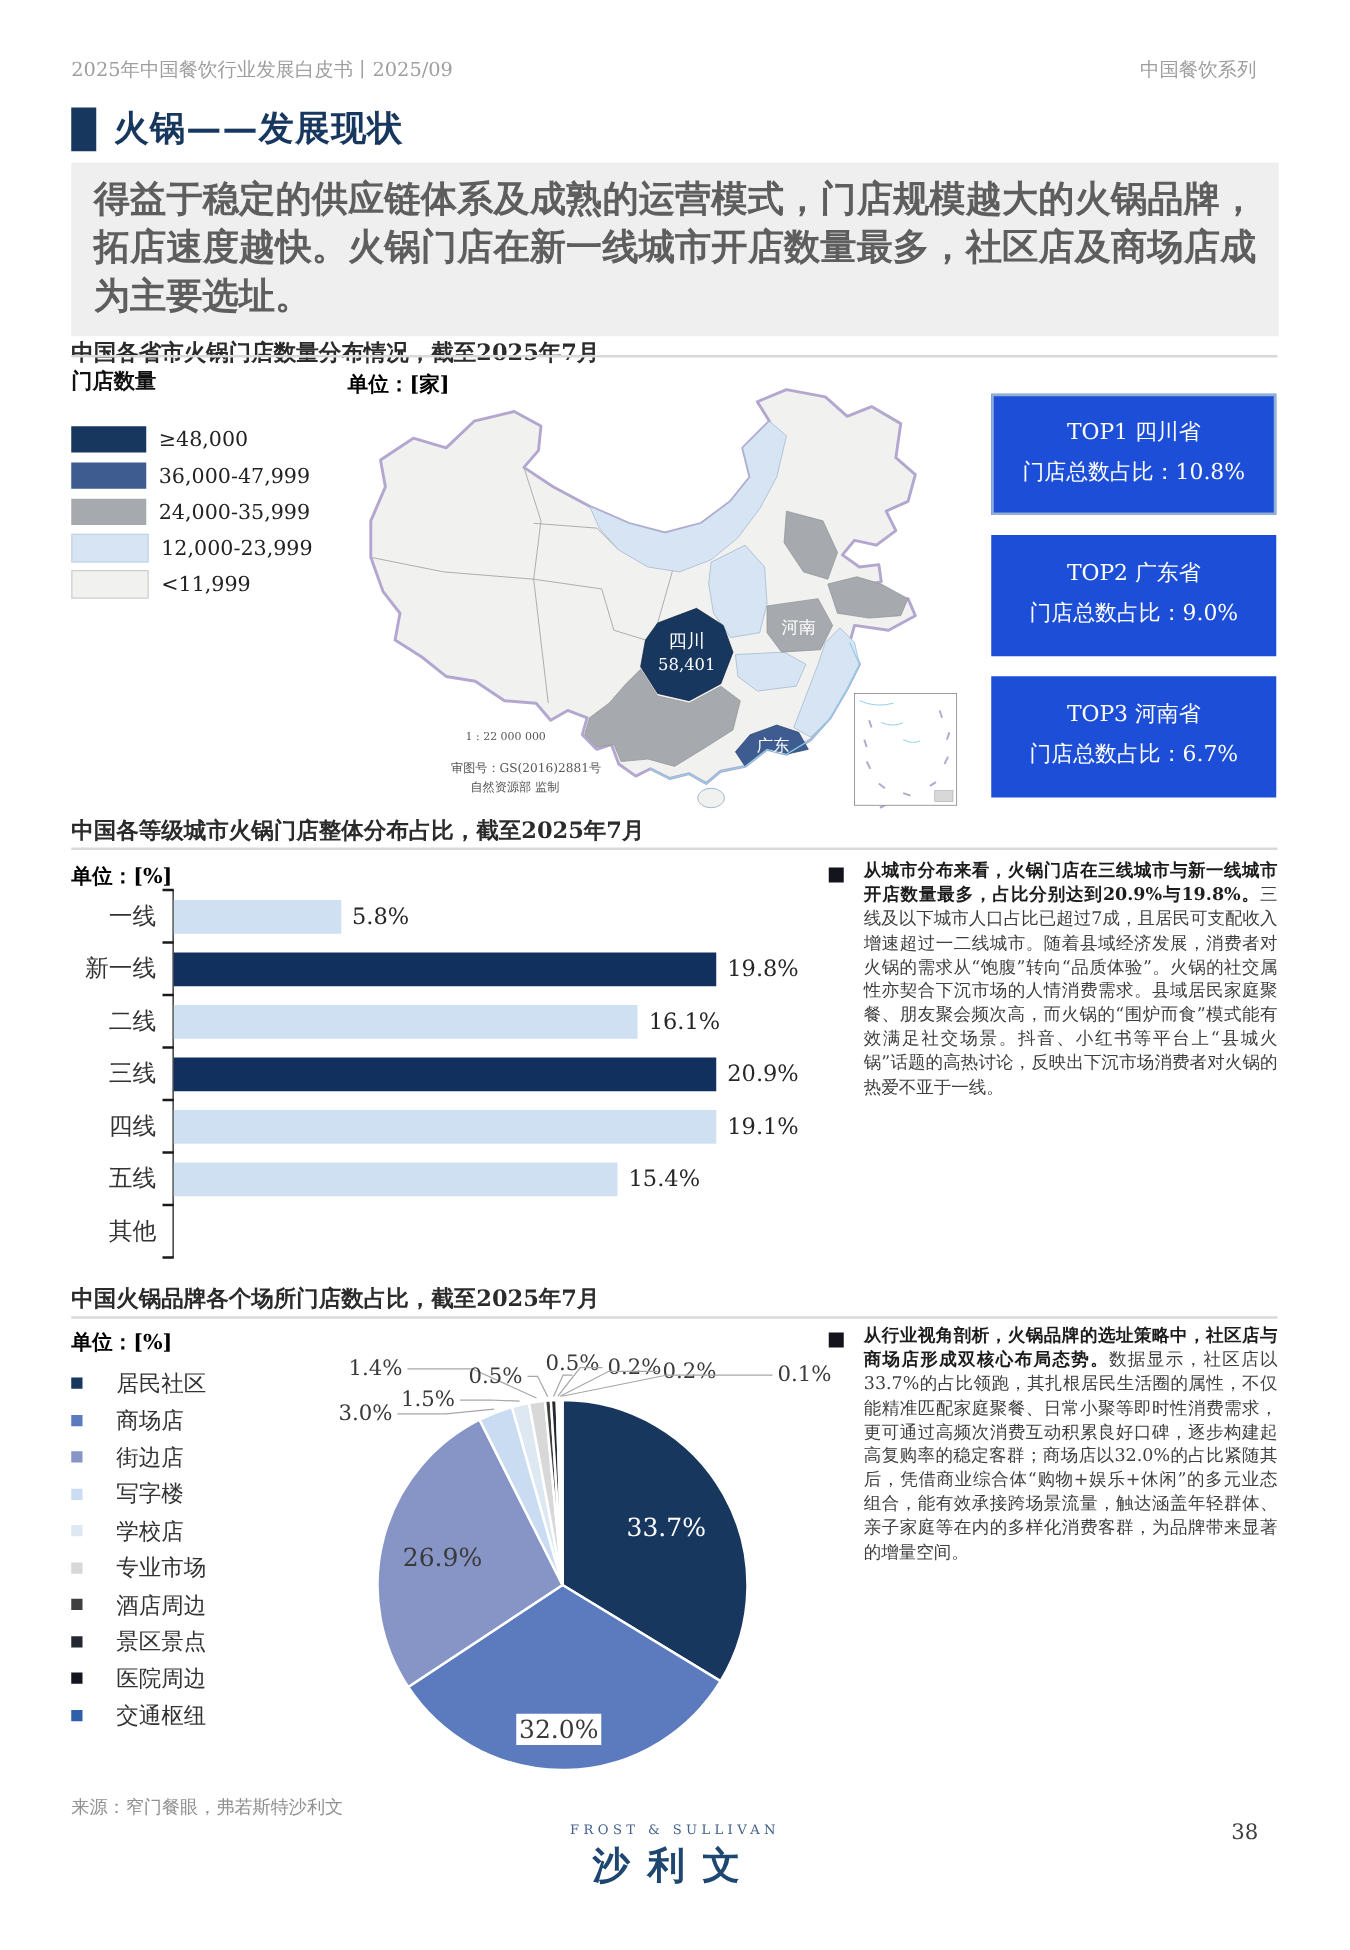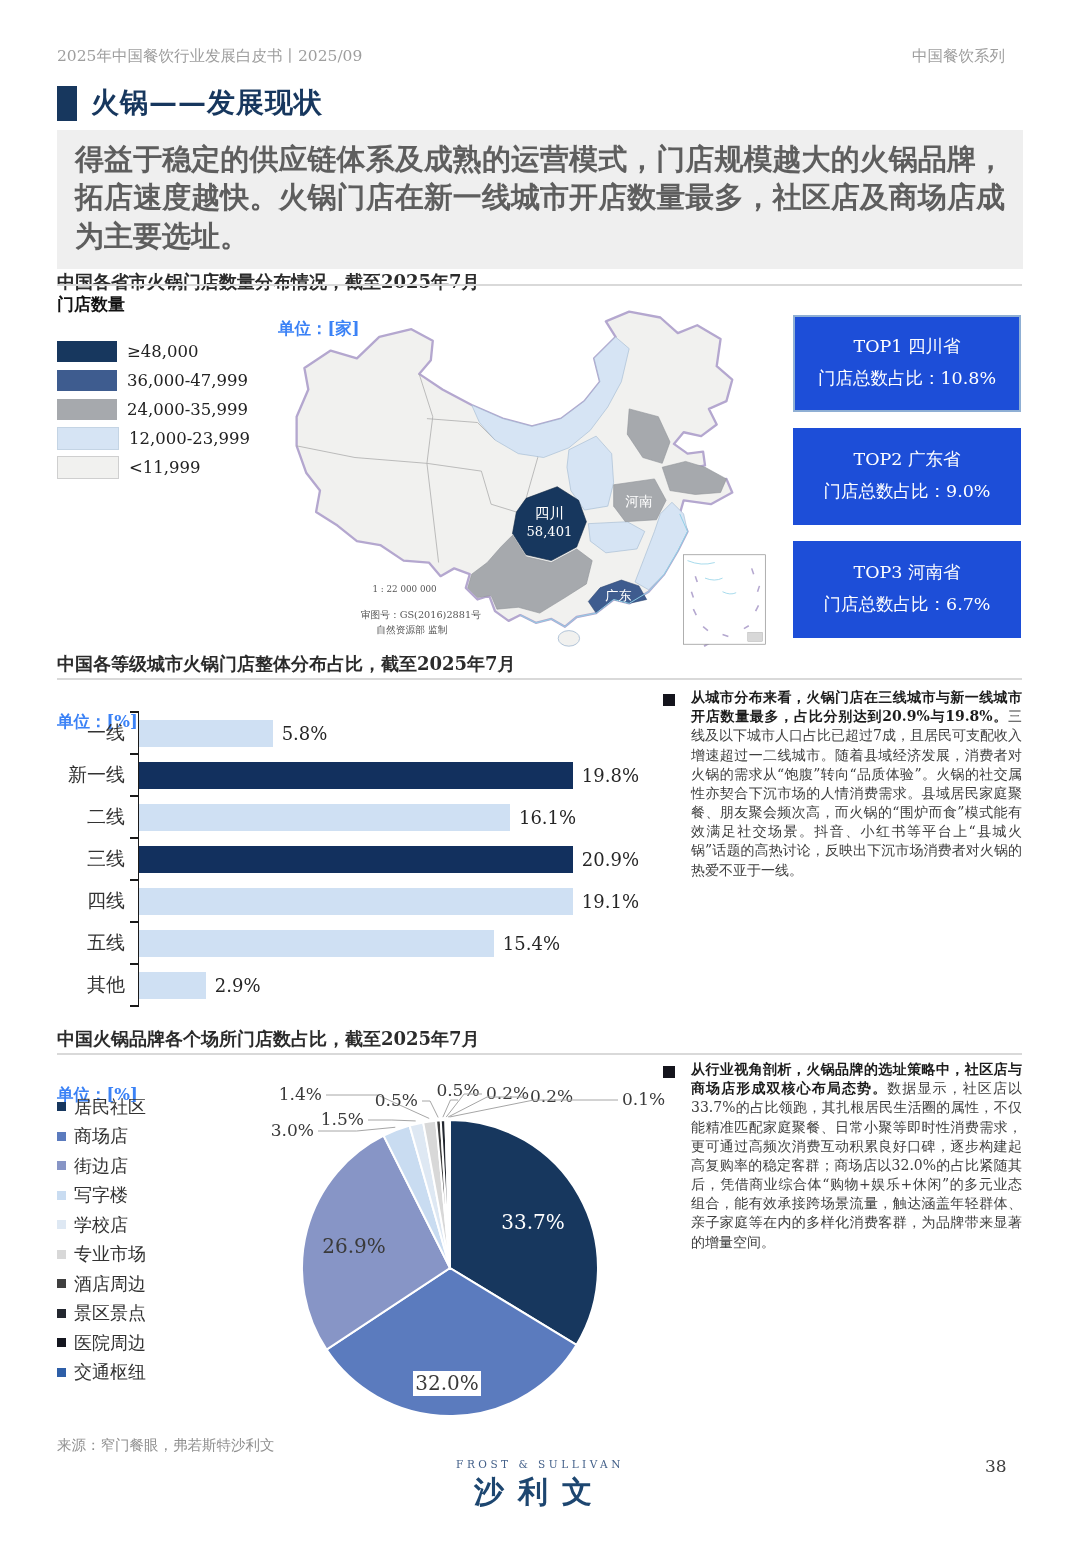--- a/index.html
+++ b/index.html
@@ -7,21 +7,21 @@
         font-family:"DejaVu Serif","Liberation Serif",serif;color:#222;}
   .hdr{position:absolute;top:46px;font-size:15.5px;color:#9e9e9e;}
   .hdr-l{left:57px;} .hdr-r{right:75px;}
   .title-row{position:absolute;left:57px;top:84px;display:flex;align-items:center;justify-content:center;}
   .title-sq{width:20px;height:35px;background:#17375E;margin-right:14px;}
   .page-title{font-size:28px;font-weight:bold;color:#17375E;letter-spacing:1px;}
   .highlight{position:absolute;left:57px;top:130px;width:930px;background:#EFEFEF;
              padding:10px 18px 14px 18px;font-size:29px;font-weight:bold;color:#5E5E5E;line-height:1.32;text-align:justify;}
   .sec-title{position:absolute;left:57px;width:965px;font-size:18px;font-weight:bold;color:#2b2b2b;}
   .sec-rule{position:absolute;left:57px;width:965px;border-top:2px solid #D9D9D9;}
-  .unit{position:absolute;font-size:16.5px;font-weight:bold;color:#3b82f6;margin-top:21px;}
+  .unit{position:absolute;font-size:16.5px;font-weight:bold;color:#000000;}
   
   .map-legend{position:absolute;left:57px;top:293px;width:210px;}
   .map-legend-title{font-size:17px;font-weight:bold;color:#111;margin-bottom:21px;}
   .ml-row{display:flex;align-items:center;height:29px;}
   .ml-sw{width:60px;height:21px;margin-right:10px;flex:0 0 auto;}
   .ml-lab{font-size:16.5px;color:#222;}
   
   .top-boxes{position:absolute;left:793px;top:315px;width:228px;}
   .top-box{height:97px;background:#1d4ed8;color:#fff;text-align:center;font-size:17.5px;
            line-height:1.85;box-sizing:border-box;padding-top:15px;margin-bottom:16px;}
@@ -40,21 +40,21 @@
   .rcol .marker{position:absolute;left:0;top:6px;width:12px;height:12px;background:#14141c;}
   .rcol .txt{margin-left:28px;font-size:14px;line-height:1.37;text-align:justify;color:#3f3f3f;}
   .rcol .txt b{color:#1c1c1c;}
   
   .pie-wrap{position:absolute;left:250px;top:1078px;width:690px;height:372px;}
   .pie-svg{position:absolute;left:40px;top:30px;}
   .pie-overlay{position:absolute;left:0;top:0;}
   .pie-legend{position:absolute;left:57px;top:1092px;width:190px;}
   .pl-row{display:flex;align-items:center;height:29.5px;}
   .pl-sw{width:9px;height:9px;margin-right:8px;flex:0 0 auto;}
-  .pl-lab{font-size:18px;color:#333;}
+  .pl-lab{font-size:18px;color:#333;margin-left:19px;}
   .source{position:absolute;left:57px;top:1436px;font-size:14.5px;color:#909090;}
   .footer-logo{position:absolute;left:420px;top:1458px;width:240px;text-align:center;color:#24456E;}
   .fl-top{font-size:10.5px;letter-spacing:3.5px;color:#44618a;}
   .fl-main{font-size:30px;font-weight:bold;letter-spacing:14px;margin-top:2px;color:#1D4670;}
   .page-num{position:absolute;left:985px;top:1456px;width:45px;text-align:left;font-size:17px;color:#3f3f3f;}
   svg text{font-family:"DejaVu Serif","Liberation Serif",serif;}
 </style>
 </head>
 <body>
 
@@ -247,24 +247,20 @@
         </div>
         <div class="bar-row">
           <span class="bar-lab">五线</span>
           <div class="bar-track">
             <div class="bar-fill" style="width: 70.97%; background: rgb(207, 224, 243);"></div>
             <span class="bar-val">15.4%</span>
           </div>
         </div>
         <div class="bar-row">
           <span class="bar-lab">其他</span>
-          <div class="bar-track">
-            <div class="bar-fill" style="width: 13.36%; background: rgb(207, 224, 243);"></div>
-            <span class="bar-val">2.9%</span>
-          </div>
         </div>
       </div>
   </div>
 
   <div class="rcol" style="top:688px;">
     <div class="marker"></div>
     <div class="txt">
       <b>从城市分布来看，火锅门店在三线城市与新一线城市开店数量最多，占比分别达到20.9%与19.8%。</b><span>三线及以下城市人口占比已超过7成，且居民可支配收入增速超过一二线城市。随着县域经济发展，消费者对火锅的需求从“饱腹”转向“品质体验”。火锅的社交属性亦契合下沉市场的人情消费需求。县域居民家庭聚餐、朋友聚会频次高，而火锅的“围炉而食”模式能有效满足社交场景。抖音、小红书等平台上“县城火锅”话题的高热讨论，反映出下沉市场消费者对火锅的热爱不亚于一线。</span>
     </div>
   </div>

